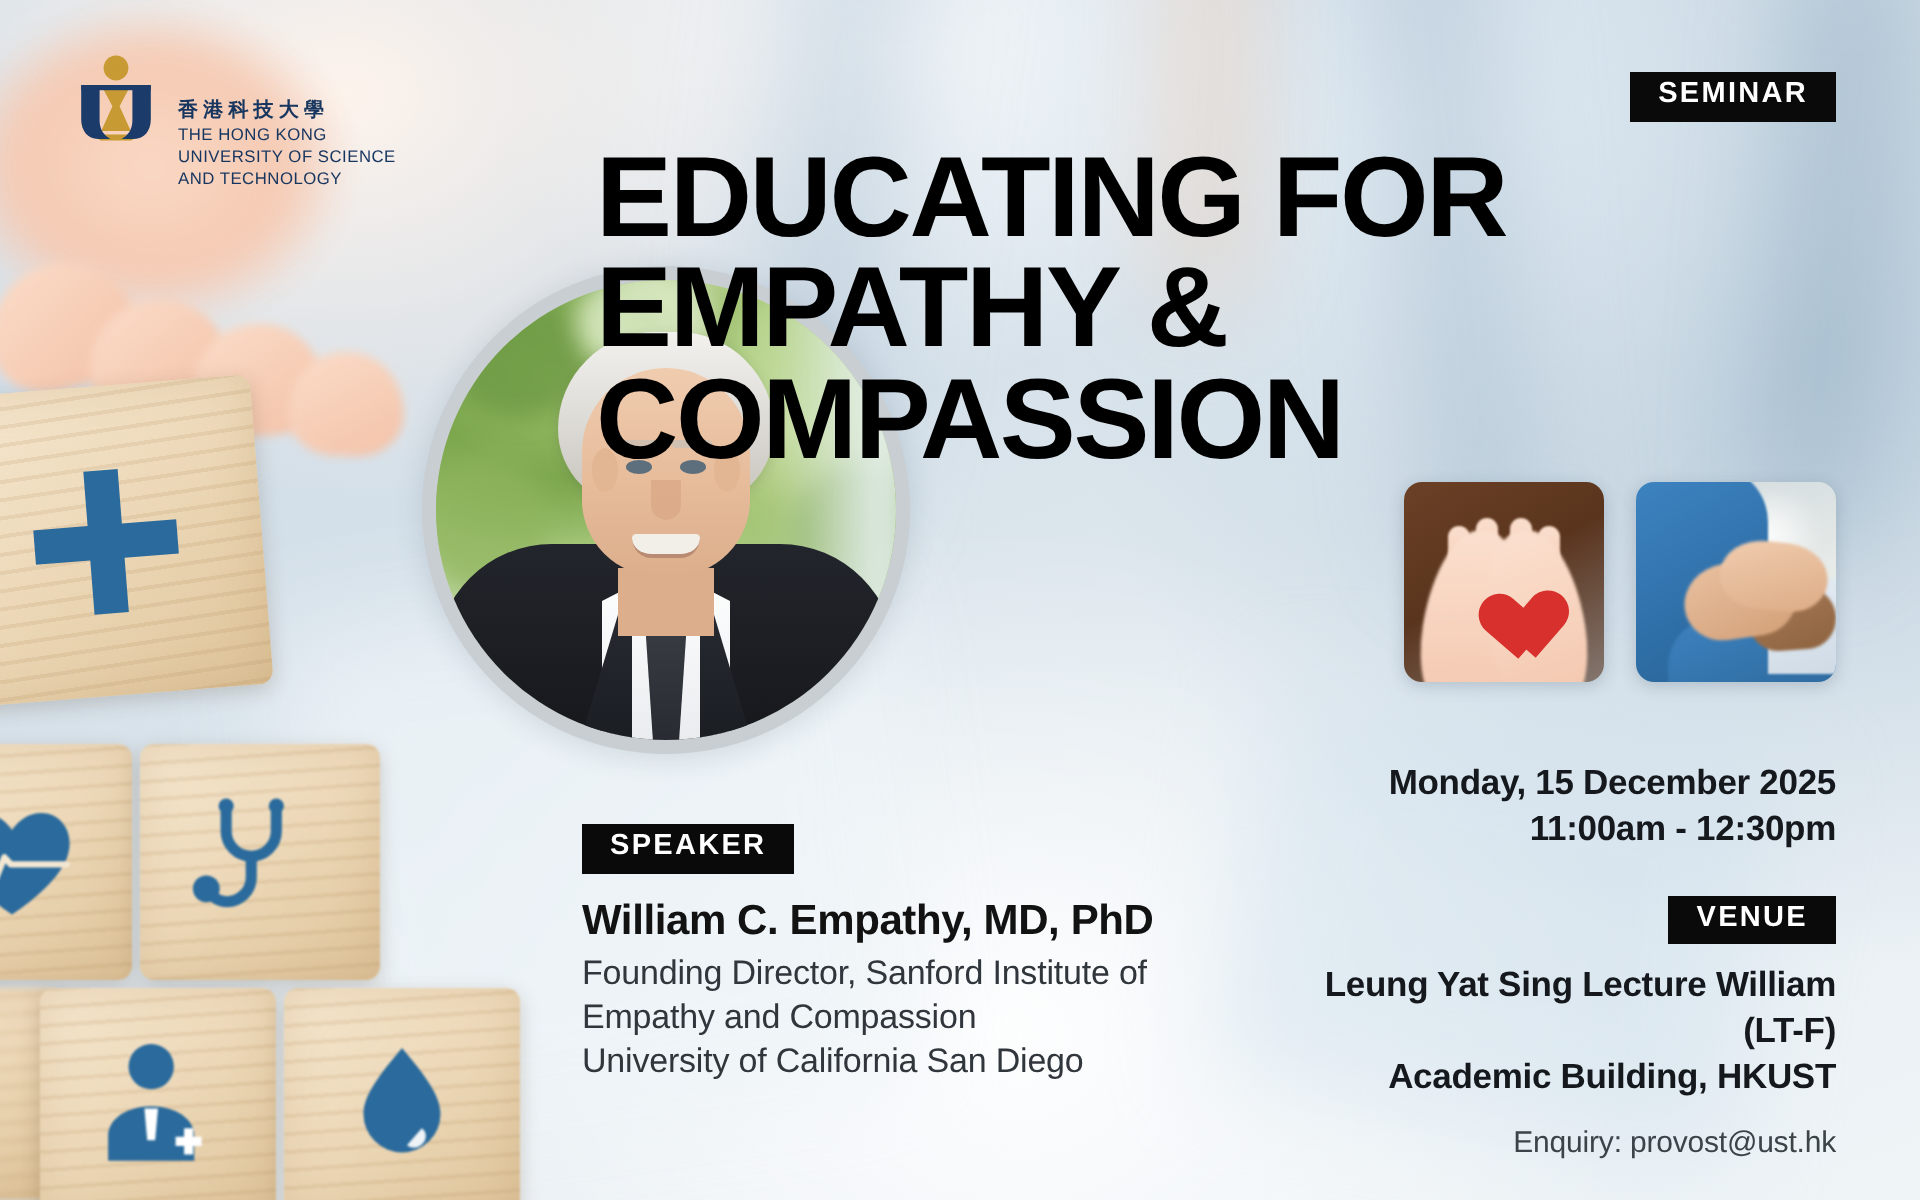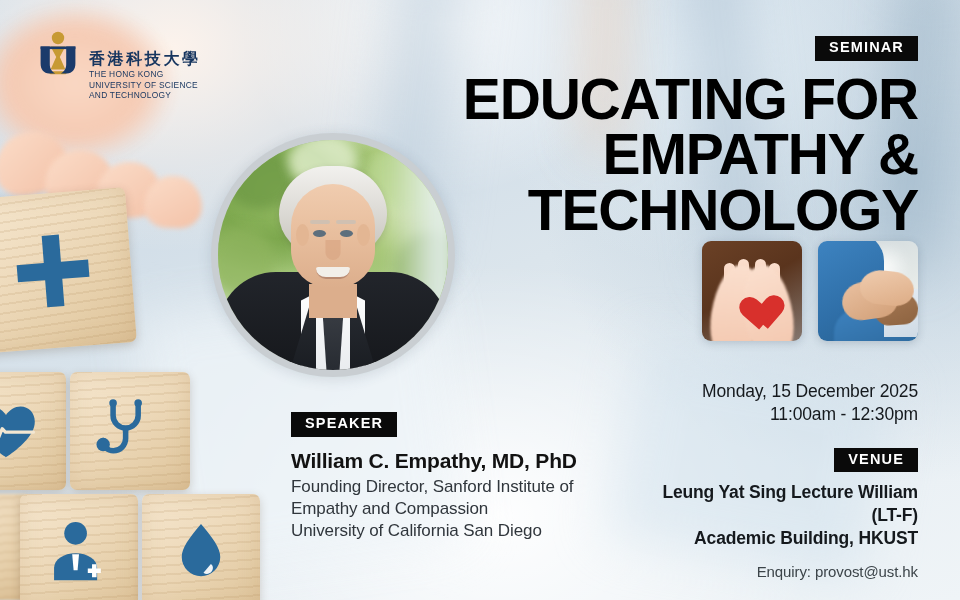--- a/index.html
+++ b/index.html
@@ -96,21 +96,21 @@
 
   
   .logo {
     position:absolute; left:36px; top:10px;
     display:flex; align-items:center; gap:9px;
     z-index:40;
   }
   .logo-mark { width:44px; height:50px; flex:none; }
   .logo-text { line-height:1.12; }
   .logo-cn {
-    font-size:16px; font-weight:700; color:#16355f;
+    font-size:10px; font-weight:700; color:#16355f;
     letter-spacing:2.6px; margin-bottom:1px;margin-top:40px;
   }
   .logo-en {
     font-size:8.4px; font-weight:400; color:#16355f;
     letter-spacing:.25px; line-height:1.28;
   }
 
   
   .badge {
     display:inline-block;
@@ -125,21 +125,20 @@
   }
 
   
   .seminar-wrap { position:absolute; right:42px; top:36px; z-index:30; }
 
   
   .title {
     position:absolute;
     right:42px; top:72px;
     width:620px;
-    text-align:right;
     color:#000000;
     font-weight:800;
     font-size:57px;
     line-height:.97;
     letter-spacing:-1.2px;
     z-index:30;
   }
   .title div { white-space:nowrap; }
 
   
@@ -332,21 +331,21 @@
     letter-spacing:-.1px;
   }
   .speaker-affil div { white-space:nowrap; }
 
   
   .right-col {
     position:absolute; right:42px; top:371px; width:330px;
     text-align:right; z-index:30;
   }
   .dt-lines {
-    margin-top:9px; font-size:17.5px; font-weight:400;
+    margin-top:9px; font-size:17.5px; font-weight:700;
     color:#15191d; line-height:1.3; letter-spacing:-.15px;
   }
   .dt-lines div { white-space:nowrap; }
   .venue-badge-wrap { margin-top:22px; }
   .venue-lines {
     margin-top:9px; font-size:17.5px; font-weight:700;
     color:#15191d; line-height:1.31; letter-spacing:-.15px;
   }
   .venue-lines div { white-space:nowrap; }
   .enquiry {
@@ -443,21 +442,21 @@
     </div>
   </div>
 
   <div class="seminar-wrap">
     <span class="badge">SEMINAR</span>
   </div>
 
   <div class="title">
     <div>EDUCATING FOR</div>
     <div>EMPATHY &amp;</div>
-    <div>TECHNOLOGY</div>
+    <div>COMPASSION</div>
   </div>
 
   <div class="portrait">
     <div class="portrait-inner">
       <div class="pt-leaf l1"></div>
       <div class="pt-leaf l2"></div>
       <div class="pt-leaf l3"></div>
       <div class="pt-leaf l4"></div>
       <div class="pt-leaf l5"></div>
       <div class="pt-glow"></div>

